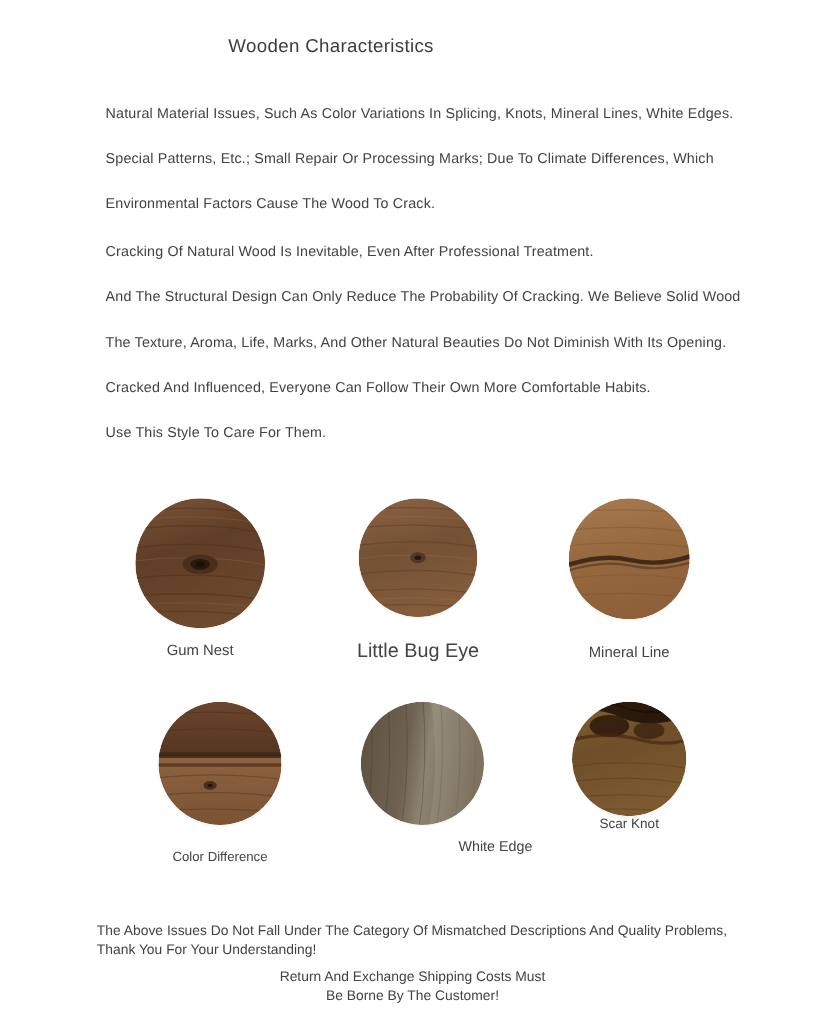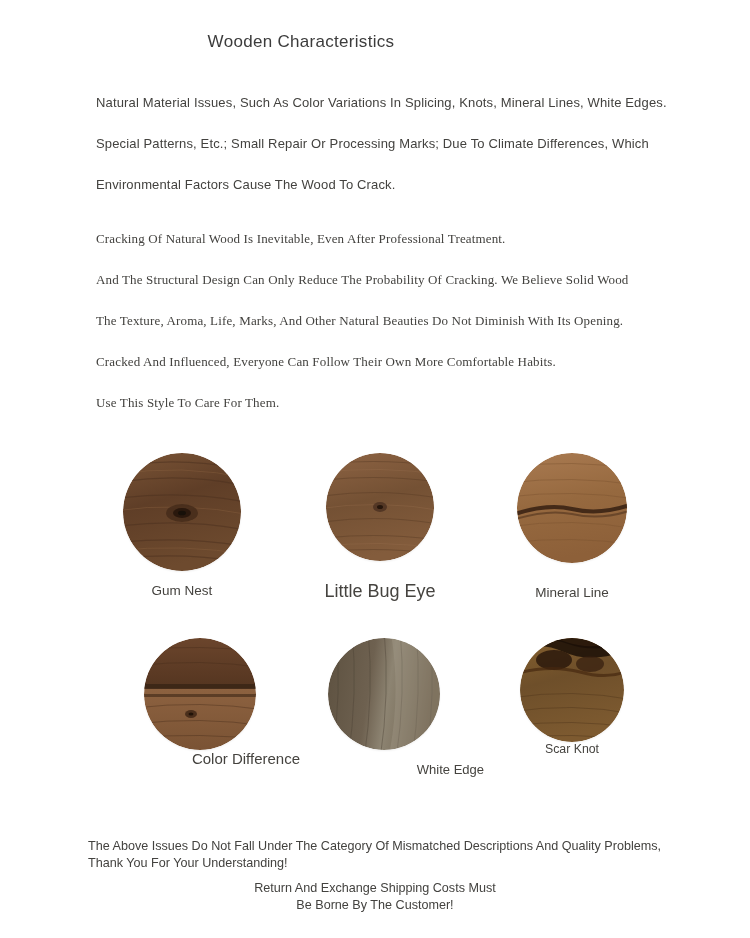--- a/index.html
+++ b/index.html
@@ -36,21 +36,21 @@
     width: 600px;
   }
   .para-line {
     font-size: 13px;
     color: #43423f;
     line-height: 41px;
     white-space: nowrap;
     letter-spacing: 0.15px;
   }
   #block-one { top: 82px; }
-  #block-two { top: 218px; font-family: Liberation Serif, serif; }
+  #block-two { top: 208px; }
 
   .swatch-grid {
     position: absolute;
     top: 445px;
     left: 0;
     width: 750px;
     height: 380px;
   }
   .swatch {
     position: absolute;
@@ -242,21 +242,21 @@
             <path d="M-10 12 Q 56 6 122 14"></path>
             <path d="M-10 28 Q 56 20 122 30"></path>
             <path d="M-10 70 Q 56 62 122 72"></path>
             <path d="M-10 86 Q 56 78 122 88"></path>
             <path d="M-10 100 Q 56 94 122 102"></path>
           </g>
           <ellipse cx="47" cy="76" rx="6" ry="4" fill="#3f2716" opacity="0.85"></ellipse>
           <ellipse cx="47" cy="76" rx="2.5" ry="1.6" fill="#211308"></ellipse>
         </g>
       </svg>
-      <span class="caption" style="font-size:15px; text-align:right;">Color Difference</span>
+      <span class="caption" style="font-size:12px; margin-top:22px;">Color Difference</span>
     </div>
 
     <div class="swatch" id="sw-white-edge">
       <svg class="disc" width="112" height="112" viewBox="0 0 112 112">
         <defs>
           <clipPath id="c5">
               <circle cx="56" cy="56" r="56"></circle>
             </clipPath>
           <linearGradient id="g5" x1="0" y1="0" x2="1" y2="0.15">
             <stop offset="0%" stop-color="#5d5140"></stop>

